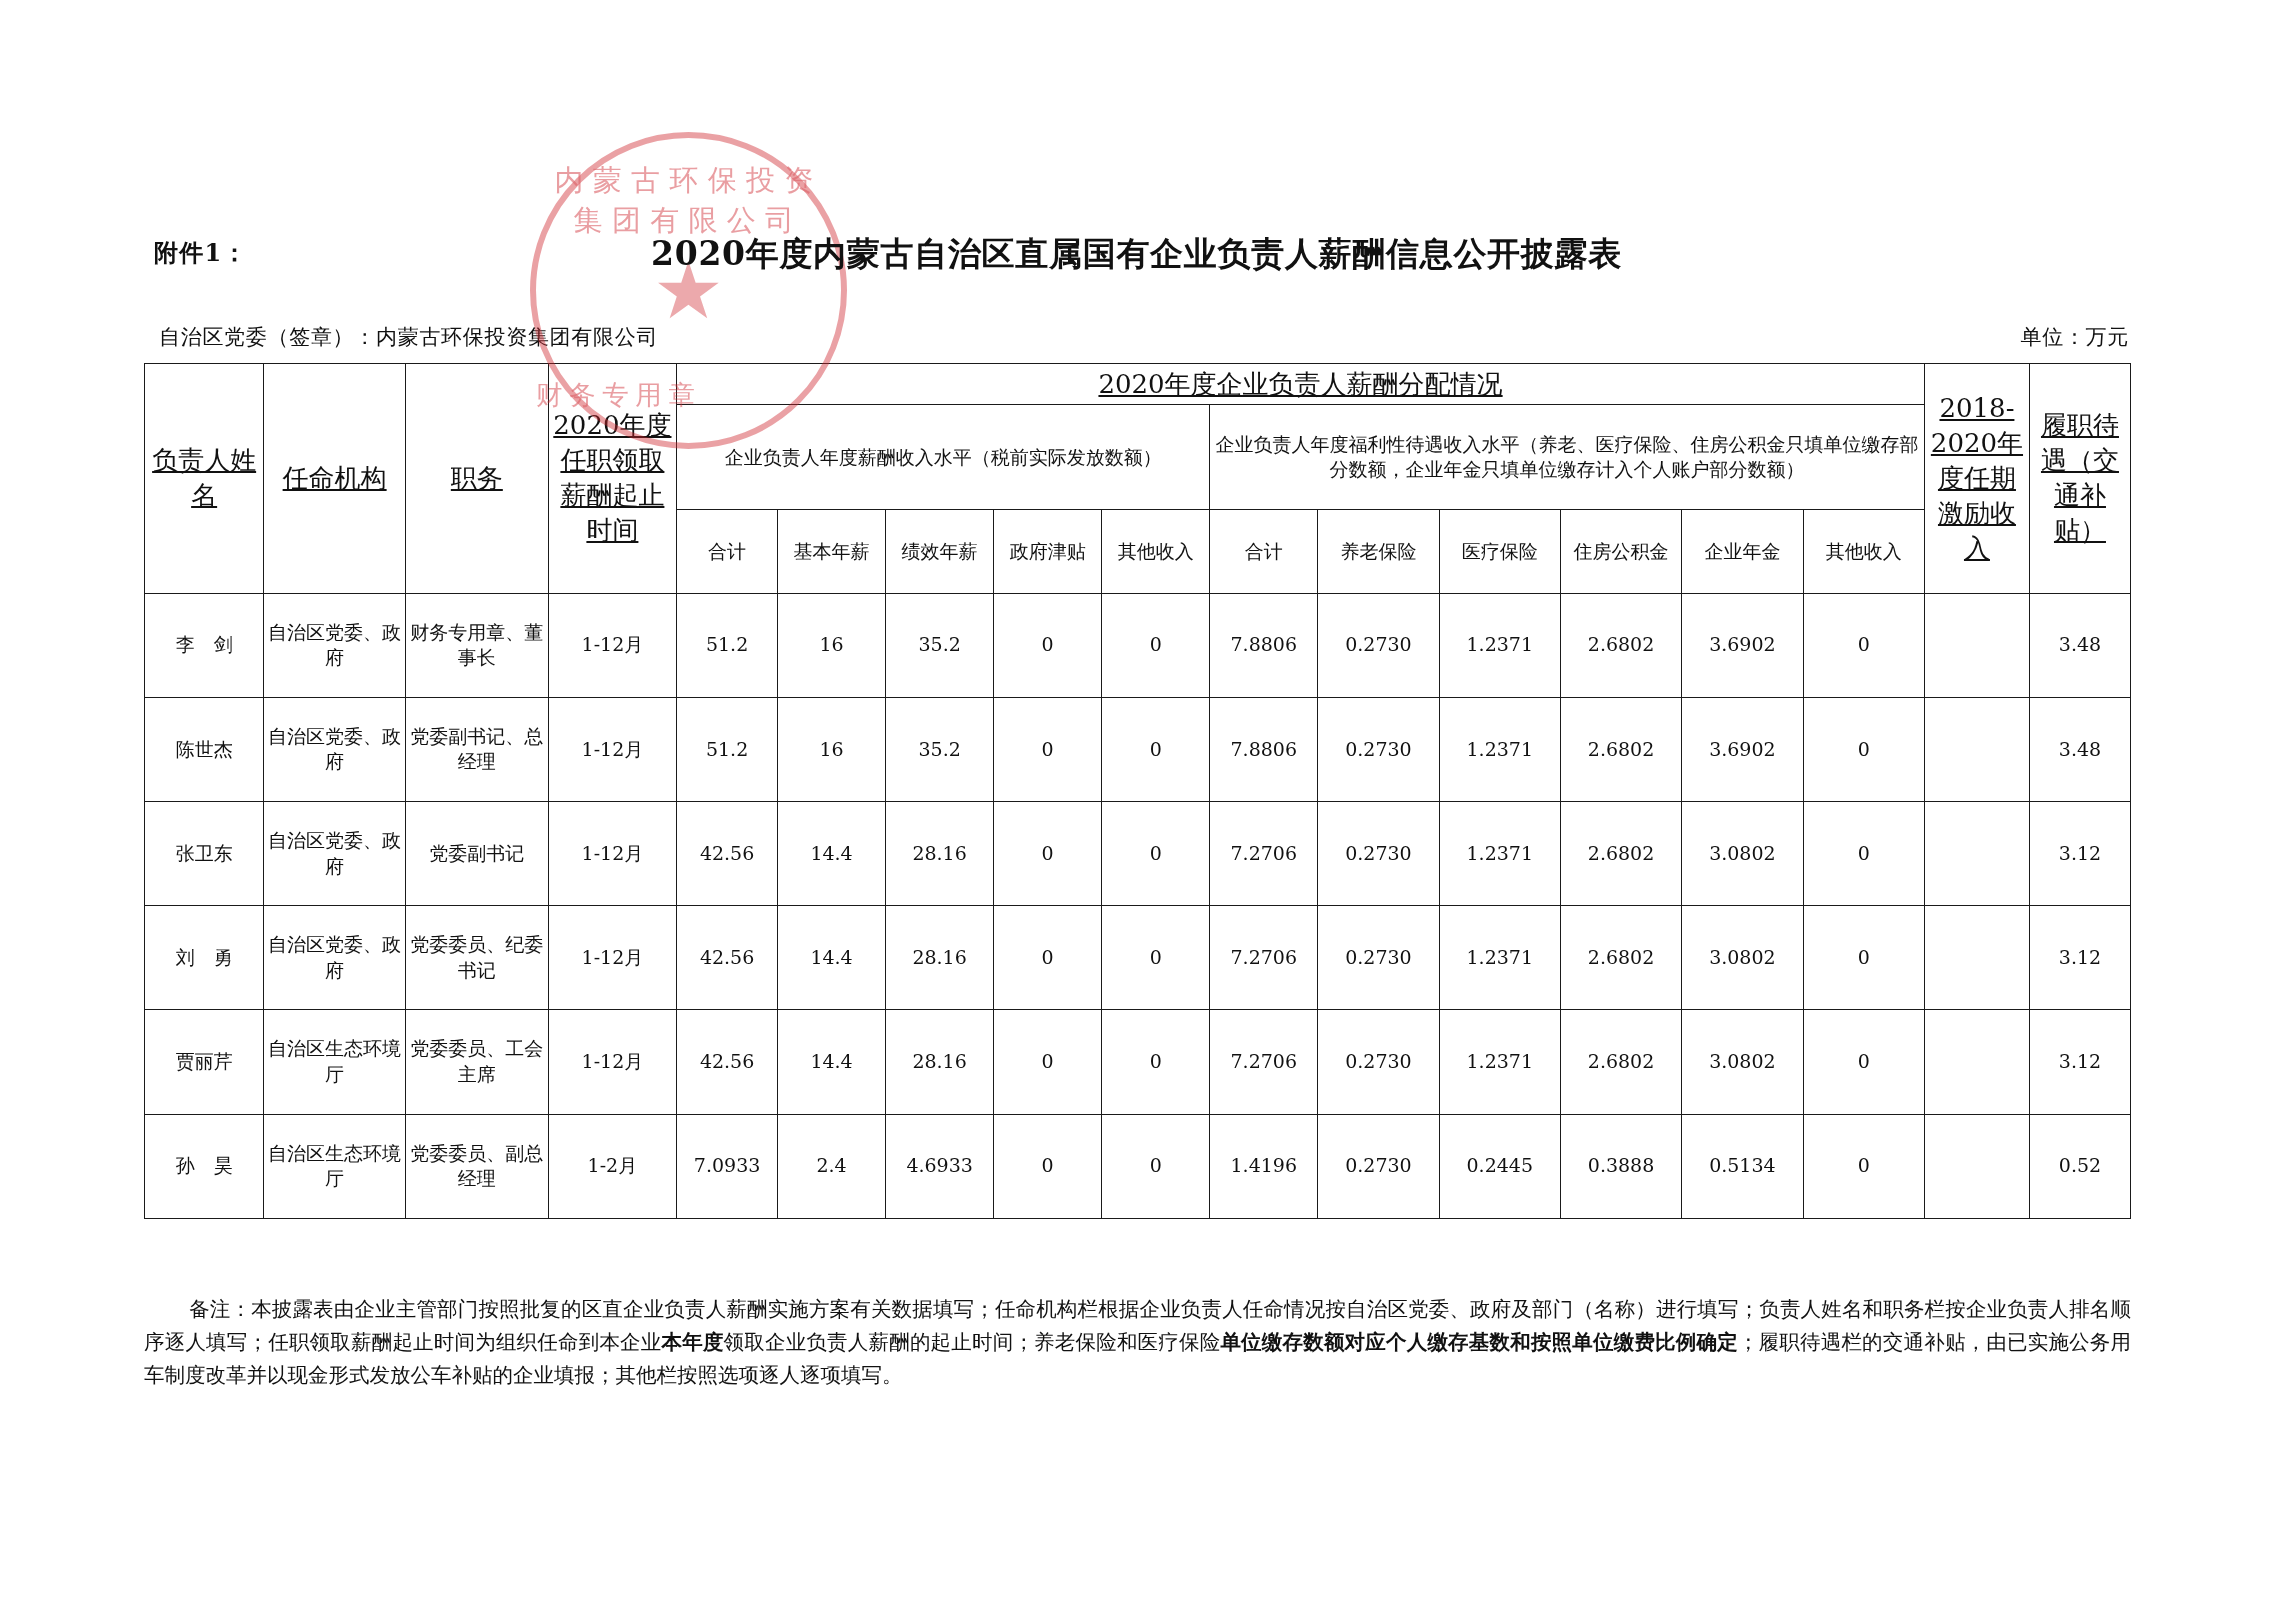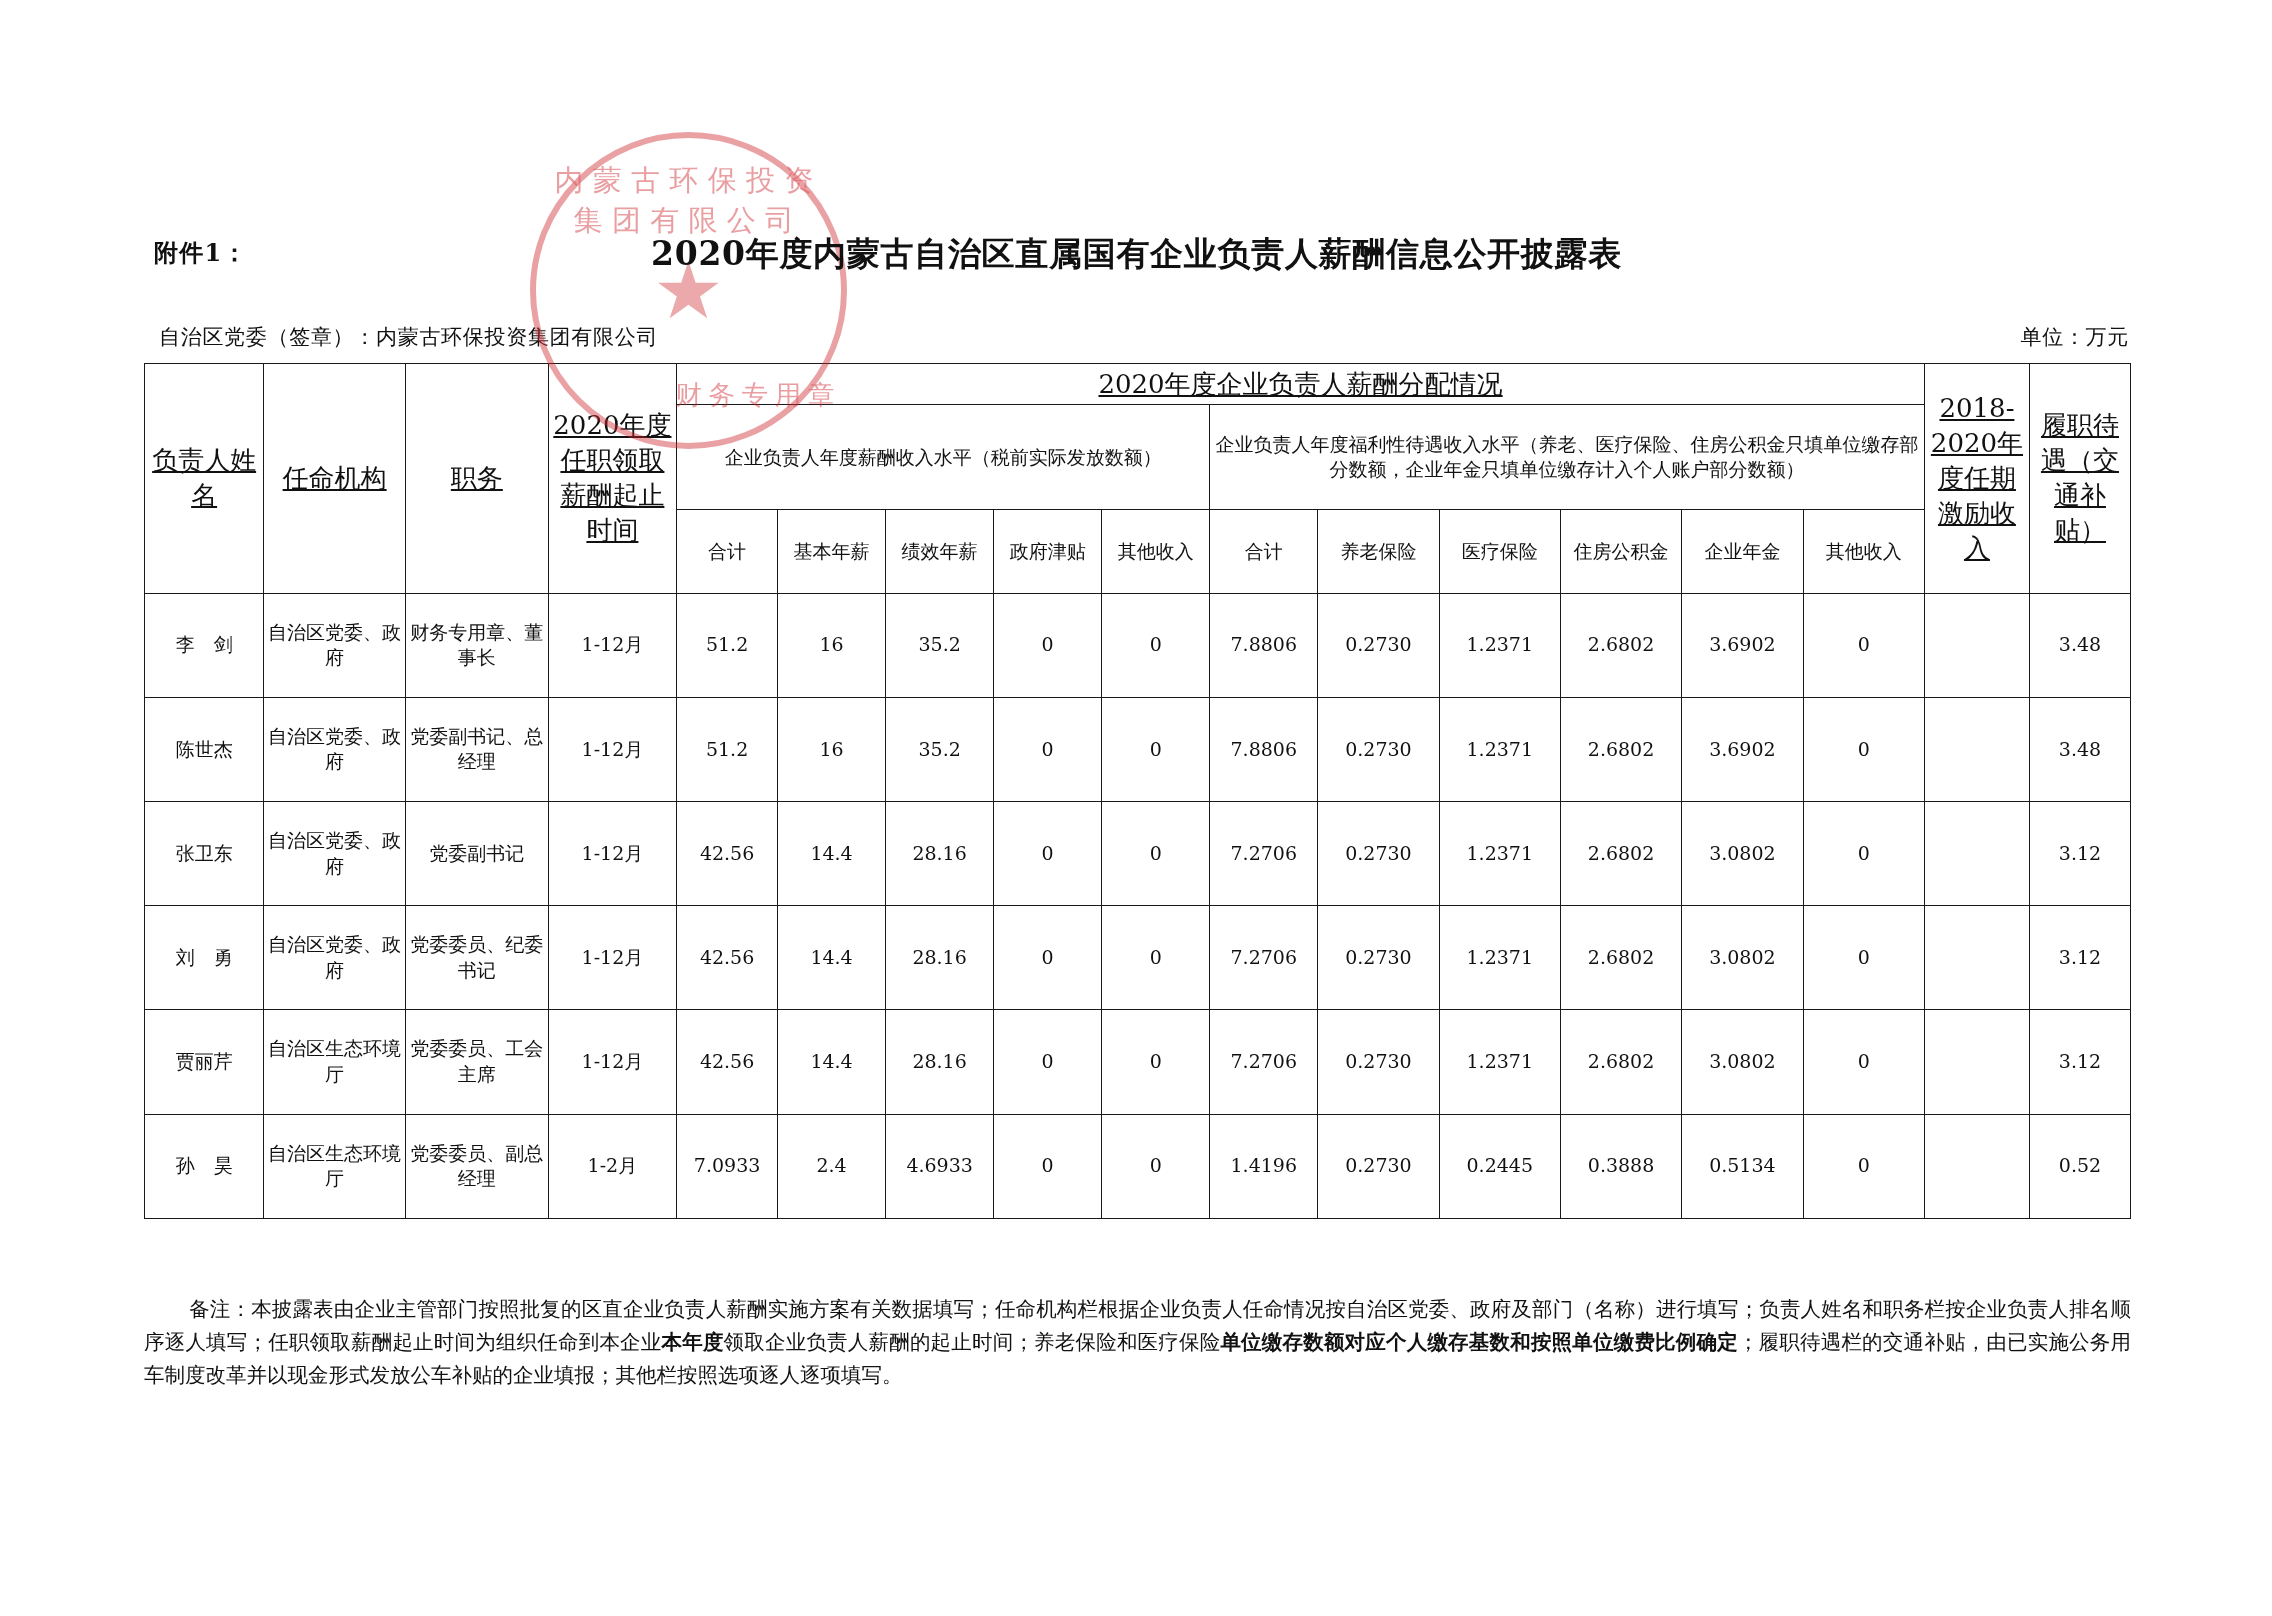--- a/index.html
+++ b/index.html
@@ -52,21 +52,21 @@
     font-size: 29px;
     letter-spacing: 9.3px;
     color: rgba(206, 38, 46, 0.62);
     font-family: "DejaVu Serif", "Liberation Serif", serif;
   }
   .seal .seal-bottom {
     position: absolute;
     left: 0;
     bottom: 30.5px;
     width: 100%;
-    text-align: right;
+    text-align: left;
     font-size: 26.5px;
     letter-spacing: 6.6px;
     color: rgba(206, 38, 46, 0.62);
   }
   
   .attach-label {
     position: absolute;
     left: 154px;
     top: 237px;
     font-size: 24px;

